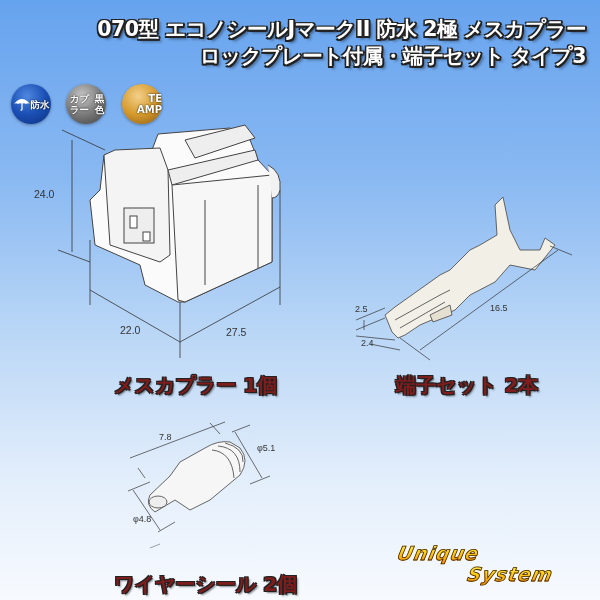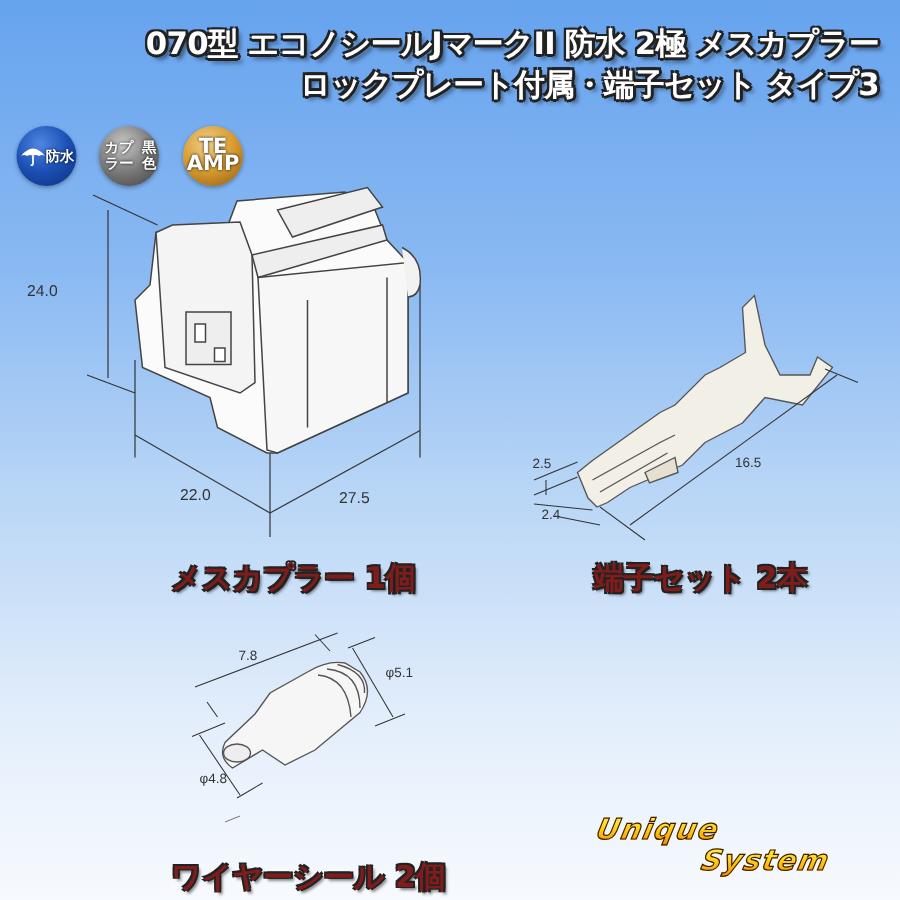--- a/index.html
+++ b/index.html
@@ -20,21 +20,21 @@
   .badge {
     position:absolute; top:84px; width:40px; height:40px; border-radius:50%;
     color:#fff; font-weight:bold; text-align:center; box-shadow:0 1px 3px rgba(0,0,0,.35);
     display:flex; align-items:center; justify-content:center;
   }
   .b1 { left:11px; background: radial-gradient(circle at 40% 30%, #4e87e0 0%, #1b4fb5 50%, #0d2f7c 100%); }
   .b2 { left:66px; background: radial-gradient(circle at 40% 30%, #c8c8c8 0%, #7b7b7b 50%, #3f3f3f 100%); }
   .b3 { left:122px; background: radial-gradient(circle at 40% 30%, #f3d089 0%, #d69a2e 50%, #8c5a10 100%); }
   .badge .t1 { font-size:9.5px; line-height:11px; text-shadow:0 0 2px #000; }
   .badge .t2 { font-size:9.5px; line-height:11px; text-shadow:0 0 2px #000; }
-  .b3 .t1 { font-size:14px; }
+  .b3 .t1 { font-size:10px;text-align:right; }
   .umb { width:18px; height:14px; }
   .dim { position:absolute; font-family:"Liberation Sans", sans-serif; font-size:10.5px; color:#333; }
   .dim.s { font-size:9px; }
   .caption {
     position:absolute; font-weight:bold; font-size:20px; color:#7f1d1d; white-space:nowrap;
     text-shadow: -1.2px -1.2px 0 #222, 1.2px -1.2px 0 #222, -1.2px 1.2px 0 #222, 1.2px 1.2px 0 #222, 2px 2px 2px rgba(0,0,0,.5);
   }
   .logo {
     position:absolute; font-family:"DejaVu Sans", sans-serif; font-weight:bold; font-style:italic;
     font-size:19px; letter-spacing:1px;
@@ -120,21 +120,21 @@
     <line x1="235" y1="432" x2="262" y2="478"></line>
     <line x1="232" y1="432" x2="250" y2="425"></line>
     <line x1="250" y1="484" x2="270" y2="476"></line>
     <line x1="133" y1="490" x2="160" y2="530"></line>
     <line x1="128" y1="491" x2="150" y2="482"></line>
     <line x1="158" y1="532" x2="175" y2="522"></line>
   </g>
   <line x1="150" y1="548" x2="160" y2="544" stroke="#666" stroke-width="0.6"></line>
 </svg>
 
-<span class="dim" style="left:18px;top:188px;">24.0</span>
+<span class="dim" style="left:34px;top:188px;">24.0</span>
 <span class="dim" style="left:120px;top:324px;">22.0</span>
 <span class="dim" style="left:226px;top:326px;">27.5</span>
 
 <span class="dim s" style="left:490px;top:303px;">16.5</span>
 <span class="dim s" style="left:355px;top:304px;">2.5</span>
 <span class="dim s" style="left:361px;top:338px;">2.4</span>
 
 <span class="dim s" style="left:159px;top:432px;">7.8</span>
 <span class="dim s" style="left:257px;top:443px;">φ5.1</span>
 <span class="dim s" style="left:133px;top:514px;">φ4.8</span>

